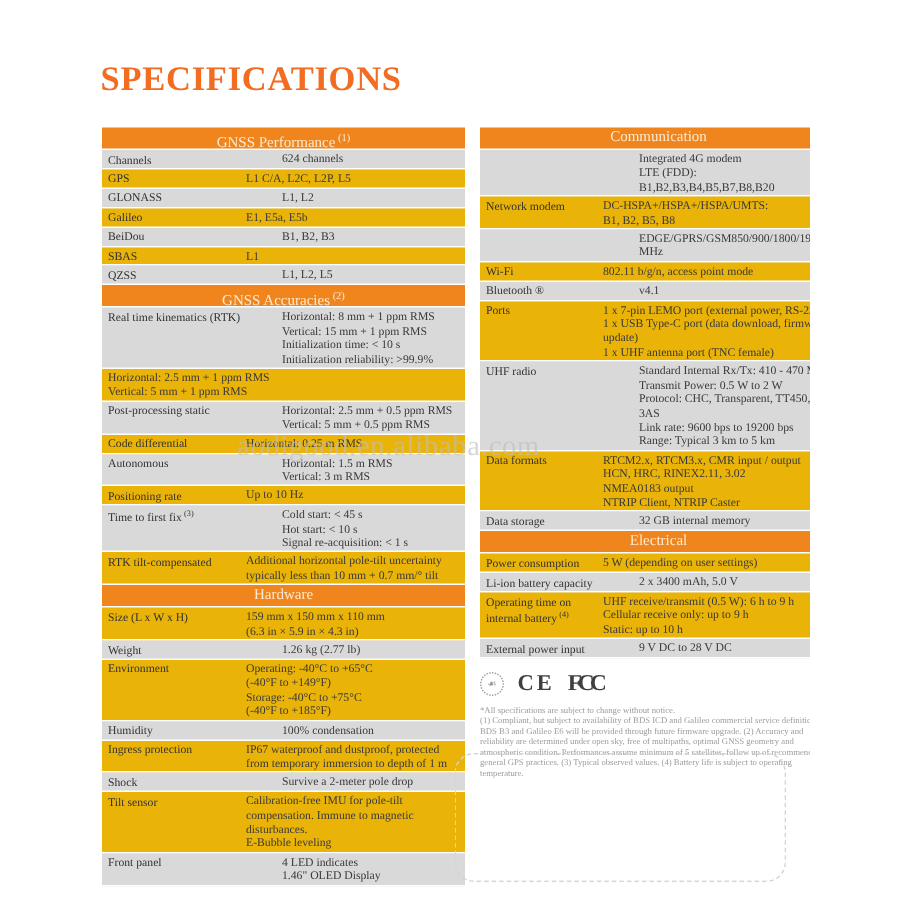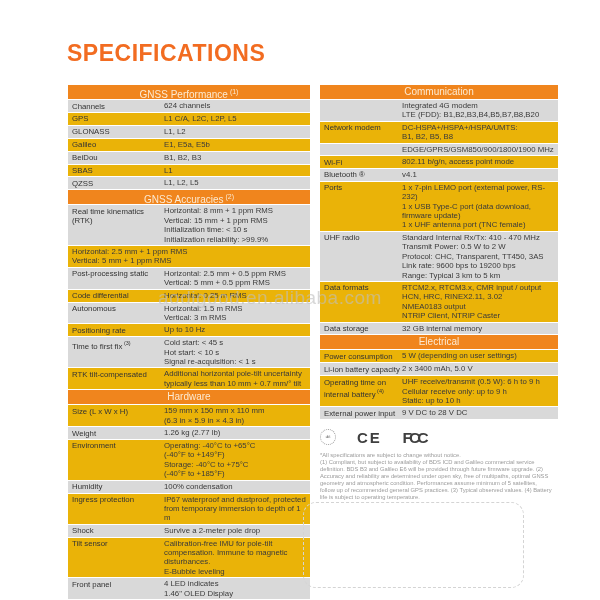--- a/index.html
+++ b/index.html
@@ -1,36 +1,36 @@
 <!DOCTYPE html>
 <html><head>
 <meta charset="utf-8">
 <style>
   html,body{margin:0;padding:0;background:#fff;}
-  .page{position:relative;width:600px;height:600px;background:#fff;overflow:hidden;
-        font-family:Liberation Sans, sans-serif;color:#3d3d3d;}
+  .page{position:relative;width:540px;height:600px;background:#fff;overflow:hidden;
+        font-family:Liberation Serif, serif;color:#3d3d3d;}
   .title{position:absolute;left:67px;top:40px;margin:0;font-size:23px;font-weight:bold;
          color:#f26c21;letter-spacing:0.5px;}
   .col{position:absolute;top:85px;}
   .col.left{left:68px;width:242px;}
   .col.right{left:320px;width:238px;}
   .sec-header{background:#f0851d;color:#fcead2;text-align:center;font-size:10px;
               height:14px;line-height:14px;margin-bottom:1px;font-weight:normal;}
   .sec-header sup{font-size:7px;color:#fcead2;}
   .row{display:flex;align-items:flex-start;padding:1px 4px;border-bottom:1px solid #fff;
        font-size:7.8px;line-height:9.4px;background:#eab308;}
-  .row.shade{background:#d9d9d9;}
+  .row.shade{background:#d9d9d9;gap:24px;}
   .row .lab{width:92px;flex:0 0 92px;color:#333;padding-top:0.5px;}
   .col.right .row .lab{width:78px;flex:0 0 78px;}
   .row .lab sup{font-size:5.5px;}
   .row .val{flex:1;color:#3a3a3a;}
   .line{min-height:9.4px;}
   .watermark{position:absolute;left:158px;top:287px;font-size:19px;color:#bfbfbf;
              opacity:0.62;letter-spacing:0.5px;white-space:nowrap;pointer-events:none;}
-  .badges{display:flex;align-items:center;gap:21px;margin-top:7px;height:20px;}
+  .badges{display:flex;align-items:center;gap:9px;margin-top:7px;height:20px;}
   .badge-circle{width:14px;height:14px;border:1.6px dotted #9a9a9a;border-radius:50%;
                 display:inline-flex;align-items:center;justify-content:center;
                 font-size:7px;color:#9a9a9a;}
   .ce-mark{font-size:15px;font-weight:bold;color:#3f3f3f;letter-spacing:2px;}
   .fcc-mark{font-size:15px;font-weight:bold;color:#3f3f3f;letter-spacing:-3px;
             transform:scaleX(1.05);display:inline-block;}
   .footnotes{margin-top:5px;width:232px;font-size:5.8px;line-height:7px;color:#9b9b9b;}
   .dashed-box{position:absolute;left:303px;top:502px;width:219px;height:84px;
               border:1px dashed #d4d4d4;border-radius:13px;}
 </style>

